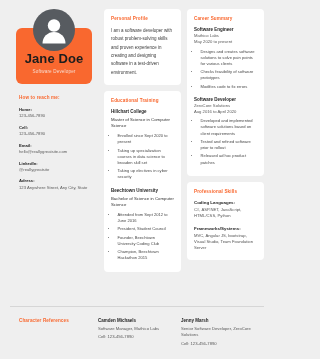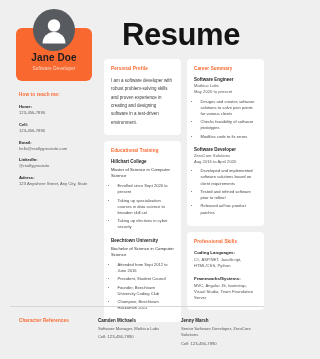--- a/index.html
+++ b/index.html
@@ -60,21 +60,21 @@
   }
   .avatar svg { display: block; }
 
   .name-card {
     background: #f9682f;
     border-radius: 6px;
     padding: 24px 4px 10px 4px;
     text-align: center;
   }
   .name {
-    font-size: 10px;
+    font-size: 13px;
     font-weight: bold;
     color: #1d1d1d;
     letter-spacing: .1px;
     line-height: 1.1;
   }
   .role {
     font-size: 4.6px;
     color: #f7d9cb;
     margin-top: 3px;
     letter-spacing: .15px;
@@ -280,21 +280,20 @@
         <div class="c-row">
           <div class="c-label">Adress:</div>
           <div class="c-value">123 Anywhere Street, Any City, State</div>
         </div>
       </div>
 
     </div>
 
     <div class="right-area">
 
-      <div class="resume-title">Resume</div>
 
       <div class="cards">
 
         <div class="col">
 
           <div class="card">
             <div class="card-title">Personal Profile</div>
             <div class="profile-text">I am a software developer with robust problem-solving skills and proven experience in creating and designing software in a test-driven environment.</div>
           </div>
 

